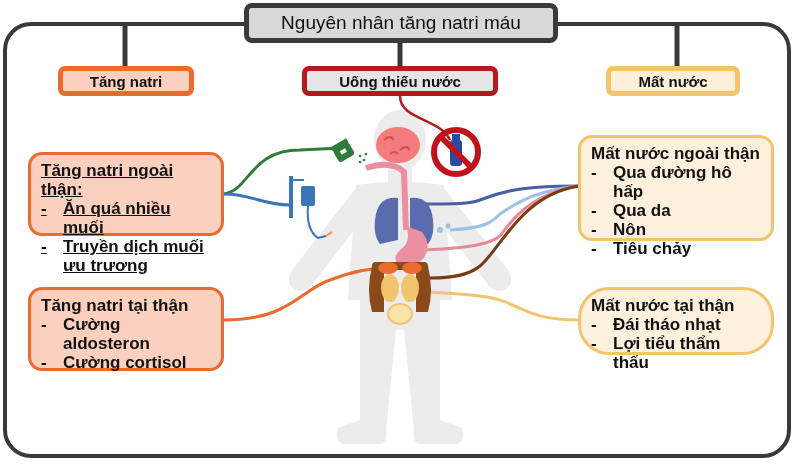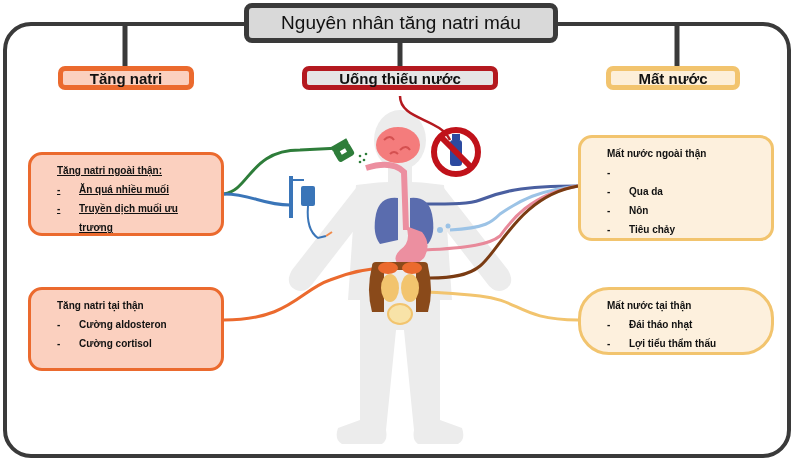--- a/index.html
+++ b/index.html
@@ -5,28 +5,28 @@
   html, body { margin:0; padding:0; background:#ffffff; }
   body { width:800px; height:466px; position:relative; overflow:hidden;
          font-family:"Liberation Sans", "DejaVu Sans", sans-serif; }
   .frame { position:absolute; left:3px; top:22px; width:788px; height:436px;
            border:4px solid #3a3a3a; border-radius:28px; box-sizing:border-box; }
   svg.layer { position:absolute; left:0; top:0; width:800px; height:466px; }
   .title-box { position:absolute; left:244px; top:3px; width:314px; height:40px;
                background:#d9d9d9; border:5px solid #3a3a3a; border-radius:8px;
                box-sizing:border-box; display:flex; align-items:center; justify-content:center;
                font-weight:normal; font-size:19px; color:#111; }
-  .cat { position:absolute; height:24px; box-sizing:border-box; border-radius:7px;
+  .cat { position:absolute; height:30px; box-sizing:border-box; border-radius:7px;
          display:flex; align-items:center; justify-content:center;
          font-weight:bold; font-size:15px; color:#111; }
   .cat-left { left:58px; top:66px; width:136px; background:#fbd0bf; border:5px solid #eb6a2e; }
   .cat-mid { left:302px; top:66px; width:196px; background:#e5e5e5; border:5px solid #b4191f; }
   .cat-right { left:606px; top:66px; width:134px; background:#fdefd9; border:5px solid #f2c46e; }
-  .box { position:absolute; box-sizing:border-box; border-radius:14px; padding:6px 26px;
-         font-weight:bold; font-size:10px; color:#111; line-height:19px; }
+  .box { position:absolute; box-sizing:border-box; border-radius:14px; padding:6px 10px;
+         font-weight:bold; font-size:17px; color:#111; line-height:19px; }
   .box-orange { background:#fbd0bf; border:3px solid #eb6a2e; }
   .box-yellow { background:#fdf0dd; border:3px solid #f2c46e; }
   .box ul { list-style:none; margin:0; padding:0; }
   .box li { display:flex; }
   .box li .dash { width:22px; flex:none; }
   #b1 { left:28px; top:152px; width:196px; height:84px;text-decoration:underline; }
   #b2 { left:28px; top:287px; width:196px; height:84px; }
   #b3 { left:578px; top:135px; width:196px; height:106px; }
   #b4 { left:578px; top:287px; width:196px; height:68px;border-radius:31px; }
 </style>
@@ -151,20 +151,21 @@
         <span>Cường cortisol</span>
       </li>
   </ul>
 </div>
 
 <div class="box box-yellow" id="b3">
   <div>Mất nước ngoài thận</div>
   <ul>
     <li>
         <span class="dash">-</span>
+        <span>Qua đường hô hấp</span>
       </li>
     <li>
         <span class="dash">-</span>
         <span>Qua da</span>
       </li>
     <li>
         <span class="dash">-</span>
         <span>Nôn</span>
       </li>
     <li>

